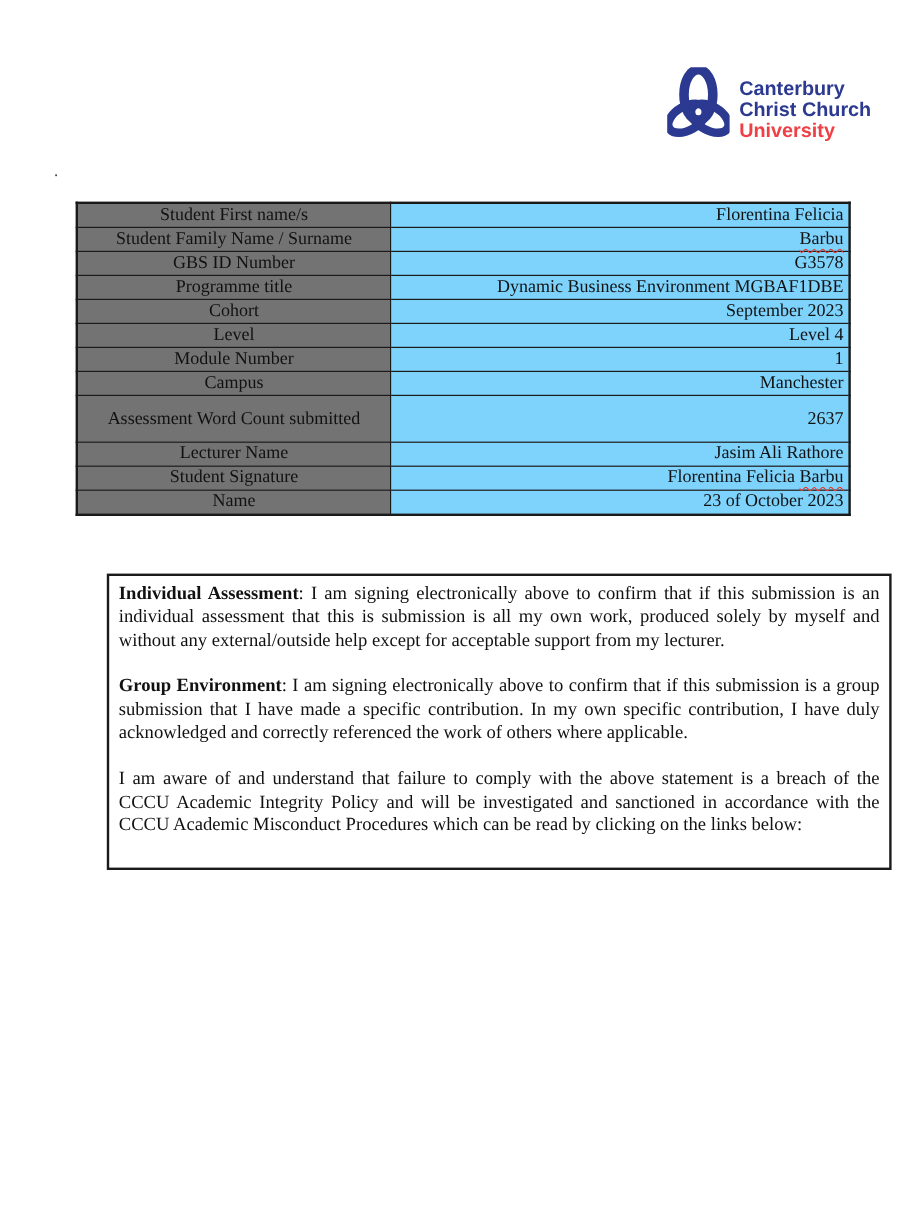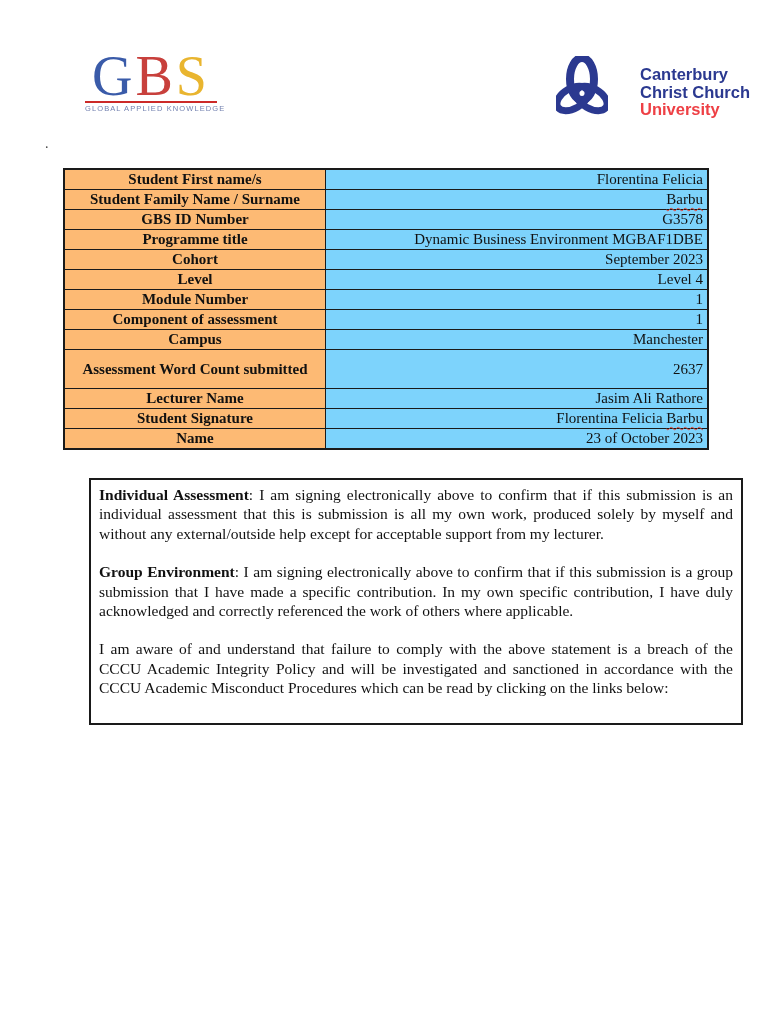--- a/index.html
+++ b/index.html
@@ -9,59 +9,54 @@
   
   .gbs-logo{position:absolute;left:85px;top:52px;width:132px;text-align:center;}
   .gbs-letters{font-family:"Liberation Serif",serif;font-size:56px;line-height:48px;
                font-weight:400;letter-spacing:3px;white-space:nowrap;}
   .gbs-g{color:#3a5ba9;} .gbs-b{color:#c8403c;} .gbs-s{color:#e9b52f;}
   .gbs-rule{height:2px;background:#cc2a28;margin:1px 0 1px 0;}
   .gbs-tagline{font-family:"Liberation Sans",sans-serif;font-size:7.5px;letter-spacing:1.1px;
                color:#7381b0;white-space:nowrap;}
 
   
-  .cccu-logo{position:absolute;left:556px;top:56px;display:flex;align-items:flex-start;gap:24px;}
+  .cccu-logo{position:absolute;left:556px;top:56px;display:flex;align-items:flex-start;}
   .cccu-text{margin-left:8px;font-family:"Liberation Sans",sans-serif;font-weight:bold;
              font-size:16.5px;line-height:17.5px;padding-top:10px;}
   .cccu-navy{color:#2b3990;}
   .cccu-red{color:#ee4045;}
 
   .stray{position:absolute;left:45px;top:136px;font-size:14px;color:#444;}
 
   
   .info-table{position:absolute;left:63px;top:168px;width:646px;border-collapse:collapse;
               table-layout:fixed;font-size:15px;}
   .info-table td{border:1px solid #1a1a1a;text-align:center;padding:0 4px;
                  height:19px;line-height:1.22;vertical-align:middle;}
   .info-table{border:2px solid #1a1a1a;}
-  td.lbl{background:#fdba74;font-weight:bold;width:252px;}
+  td.lbl{background:#737373;font-weight:normal;width:252px;}
   td.val{background:#7dd3fc;text-align:right;}
   .miss{text-decoration-line:underline;text-decoration-style:wavy;
         text-decoration-color:#e04034;text-decoration-thickness:1px;text-underline-offset:3px;}
 
   
   .statement{position:absolute;left:57px;top:478px;width:654px;box-sizing:border-box;
              border:2px solid #1a1a1a;padding:5px 8px 6px 8px;font-size:15.5px;
              line-height:19.4px;color:#111;margin-left:32px;}
   .statement p{margin:0 0 19px 0;text-align:justify;}
   .statement p.linkline{text-align:left;margin:0 0 10px 0;}
   .statement p.linkline:last-child{margin-bottom:0;}
   .doc-link{color:#2456c5;font-weight:bold;text-decoration:underline;cursor:pointer;}
   b{font-weight:bold;}
 </style>
 </head>
 <body>
 
 <div class="page">
 
-  <div class="gbs-logo">
-    <div class="gbs-letters"><span class="gbs-g">G</span><span class="gbs-b">B</span><span class="gbs-s">S</span></div>
-    <div class="gbs-rule"></div>
-    <div class="gbs-tagline">GLOBAL APPLIED KNOWLEDGE</div>
-  </div>
 
   <div class="cccu-logo">
     <span>
       <svg width="52" height="68" viewBox="0 0 52 68">
         <g transform="translate(26,37)" fill="none" stroke="#2b3990">
           <ellipse transform="rotate(0)" cx="0" cy="-14" rx="12" ry="21" stroke-width="8"></ellipse>
           <ellipse transform="rotate(120)" cx="0" cy="-11" rx="10" ry="17" stroke-width="7"></ellipse>
           <ellipse transform="rotate(240)" cx="0" cy="-11" rx="10" ry="17" stroke-width="7"></ellipse>
         </g>
       </svg>
@@ -99,24 +94,20 @@
       </tr>
       <tr>
         <td class="lbl">Level</td>
         <td class="val">Level 4</td>
       </tr>
       <tr>
         <td class="lbl">Module Number</td>
         <td class="val">1</td>
       </tr>
       <tr>
-        <td class="lbl">Component of assessment</td>
-        <td class="val">1</td>
-      </tr>
-      <tr>
         <td class="lbl">Campus</td>
         <td class="val">Manchester</td>
       </tr>
       <tr>
         <td class="lbl" style="height:38px;">Assessment Word Count submitted</td>
         <td class="val">2637</td>
       </tr>
       <tr>
         <td class="lbl">Lecturer Name</td>
         <td class="val">Jasim Ali Rathore</td>

